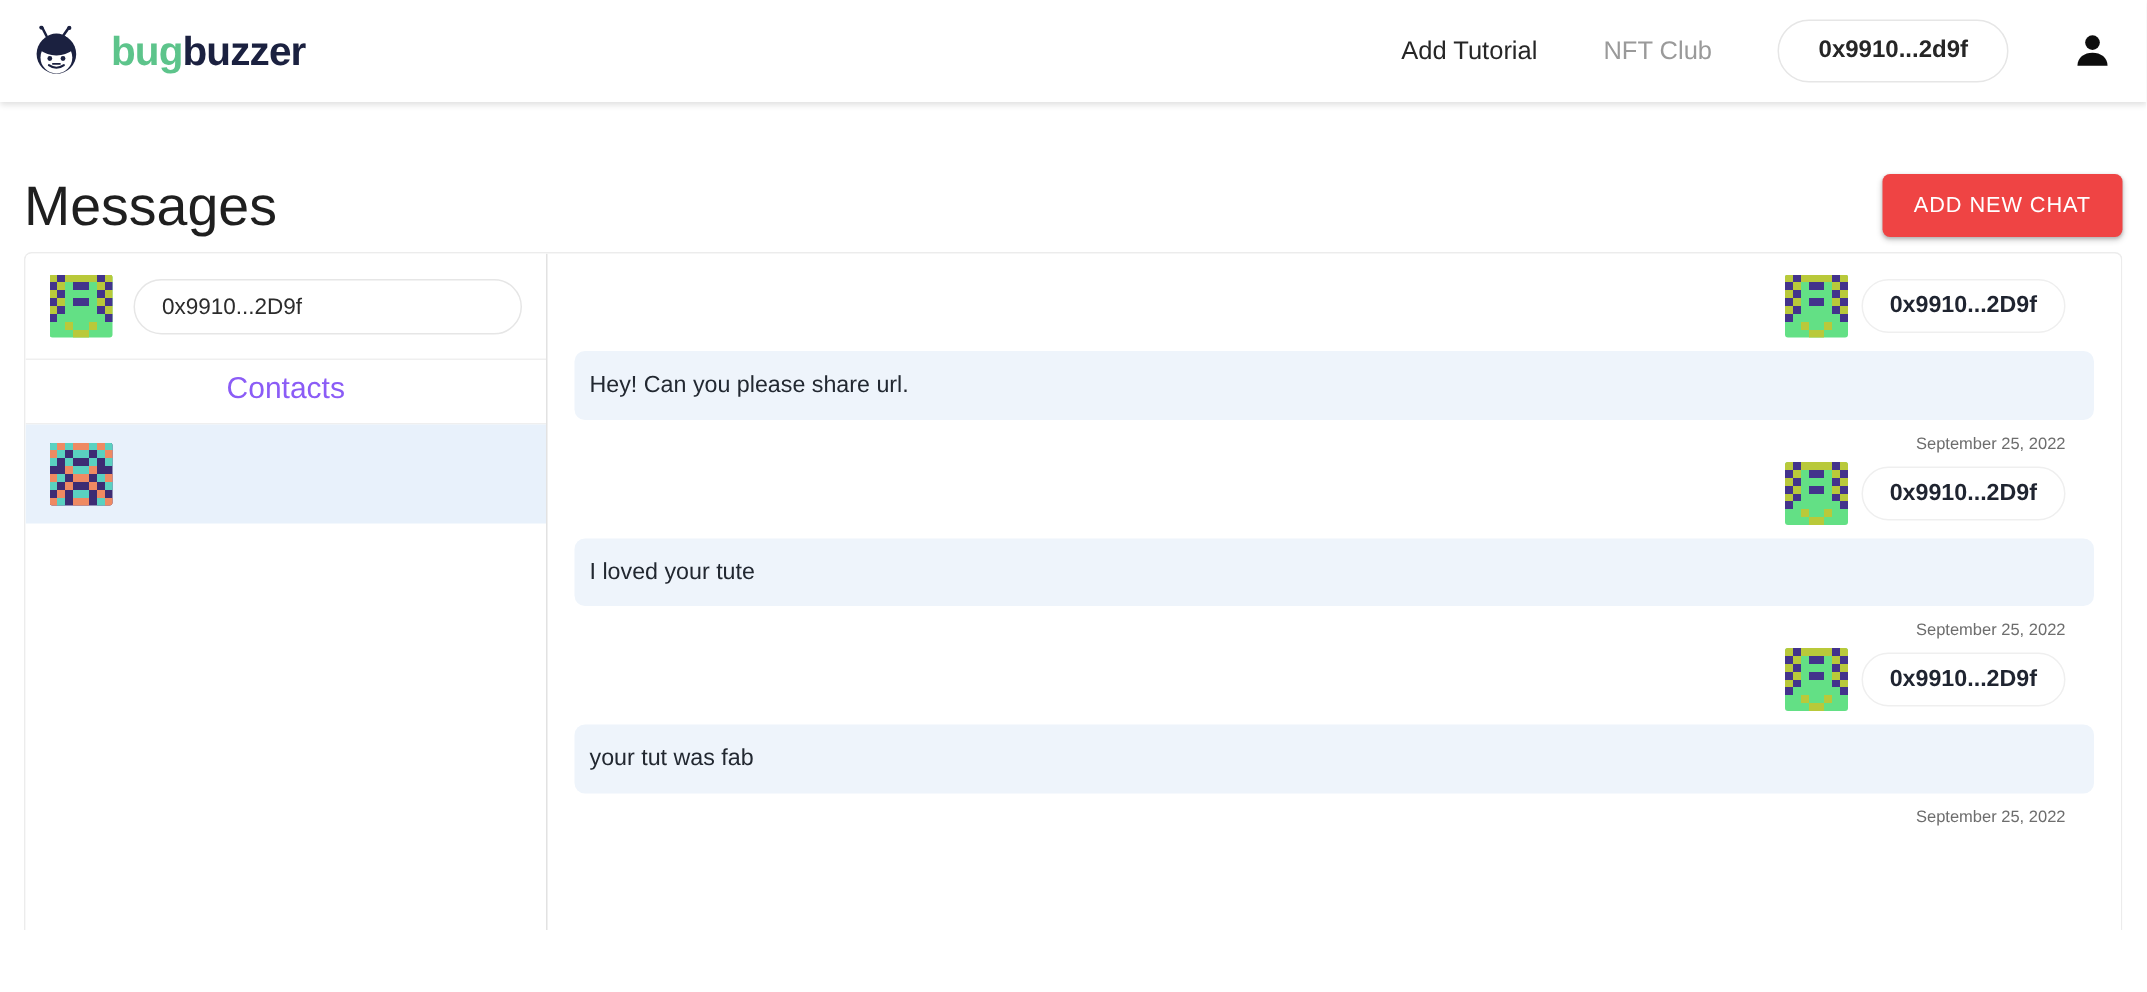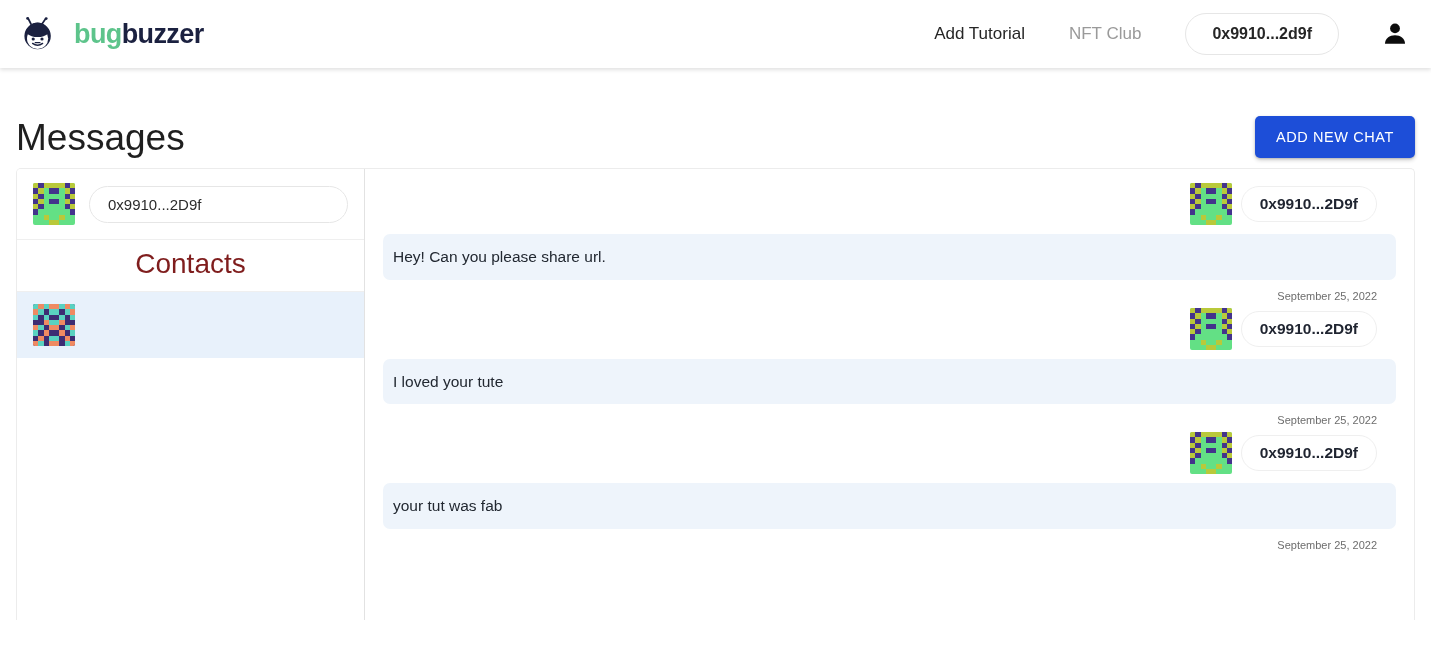--- a/index.html
+++ b/index.html
@@ -86,21 +86,21 @@
   }
   .page-title {
     font-size: 37px;
     color: #1f1f1f;
     font-weight: normal;
     margin: 0;
     line-height: 1;
   }
   .add-chat-btn {
     margin-left: auto;
-    background: #1d4ed8;
+    background: #ef4444;
     color: #ffffff;
     border: none;
     border-radius: 5px;
     font-size: 14.5px;
     letter-spacing: 0.6px;
     padding: 13px 21px;
     font-family: inherit;
     cursor: pointer;
     box-shadow: 0 2px 4px rgba(0,0,0,0.20), 0 1px 2px rgba(0,0,0,0.14);
     white-space: nowrap;
@@ -137,22 +137,22 @@
     border-radius: 20px;
     padding: 9px 18px;
     font-size: 15px;
     color: #2c2c2c;
     background: #fff;
   }
   .contacts-head {
     border-top: 1px solid #efefef;
     border-bottom: 1px solid #efefef;
     text-align: center;
-    font-size: 28px;
-    color: #7f1d1d;
+    font-size: 20px;
+    color: #8b5cf6;
     padding: 8px 0 11px;
     font-weight: normal;
     margin: 0;
   }
   .contact-row {
     display: flex;
     align-items: center;
     gap: 14px;
     padding: 12px 16px;
     background: #e8f1fb;

